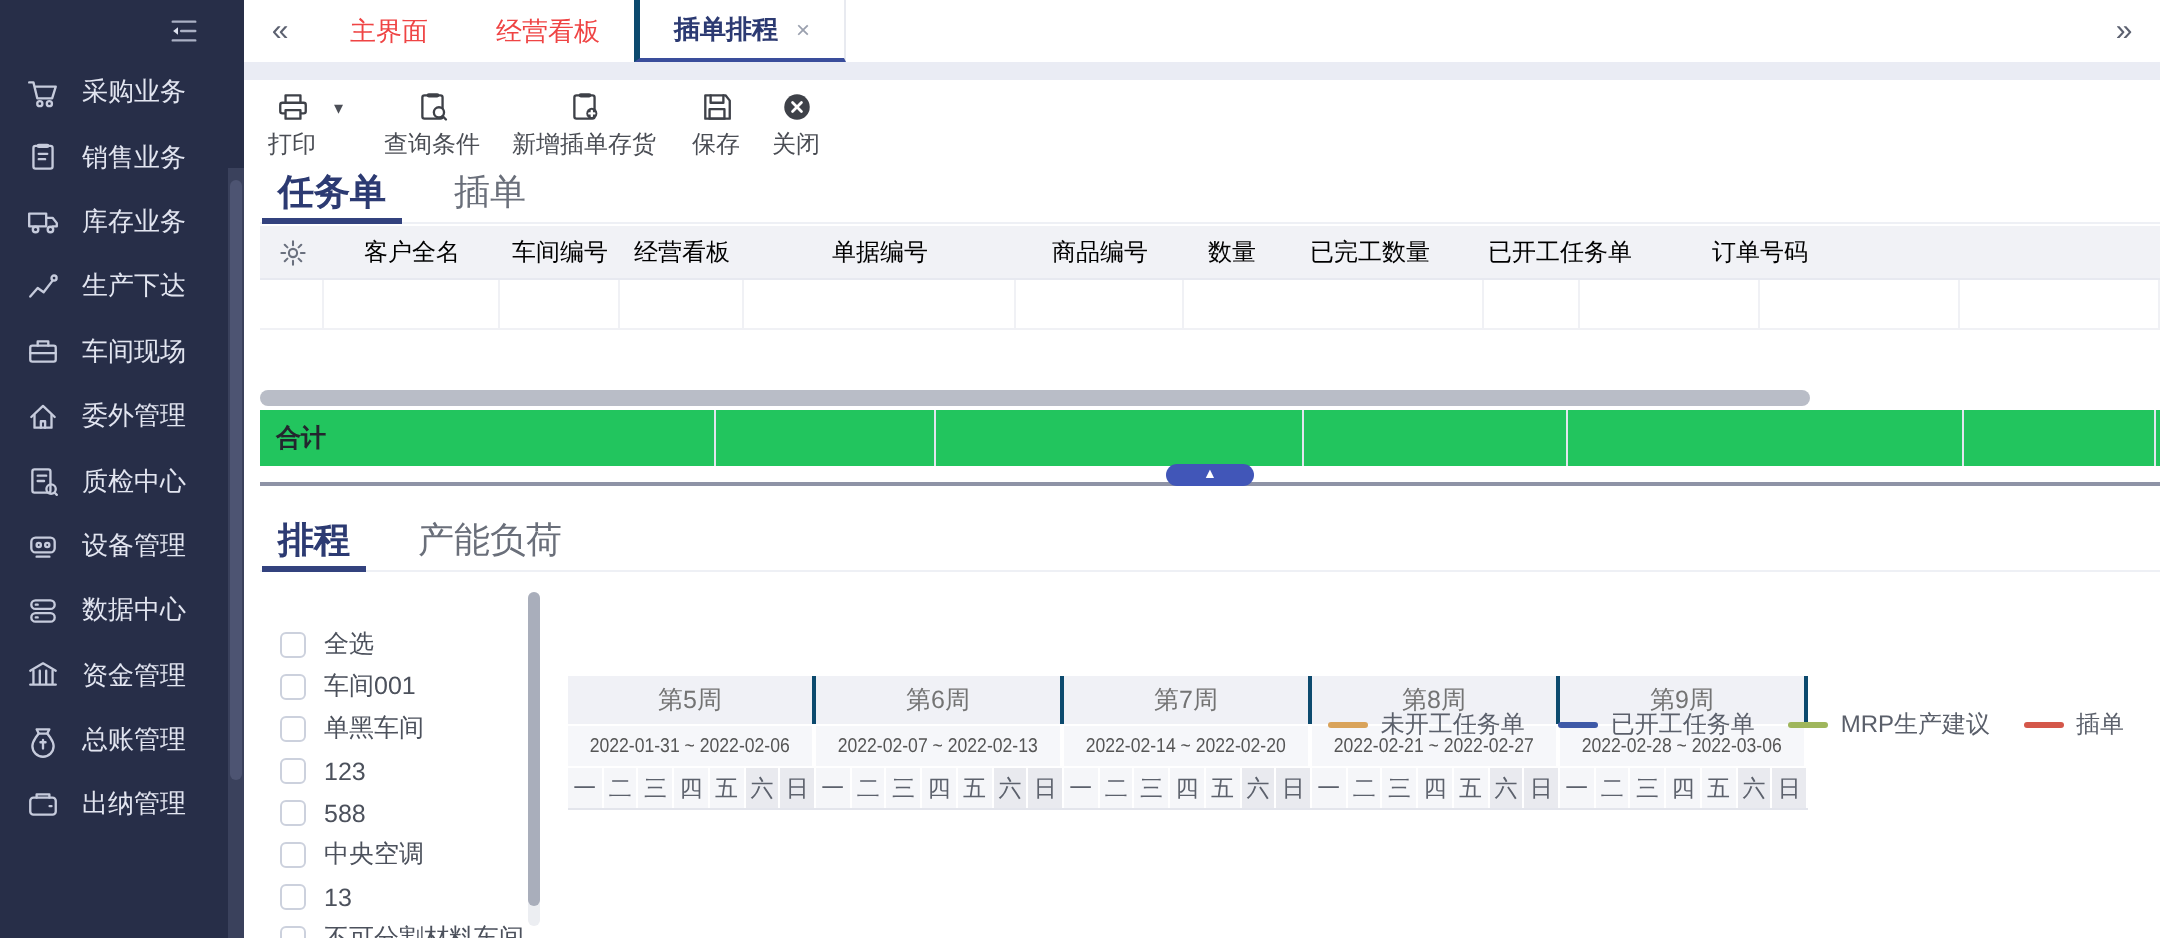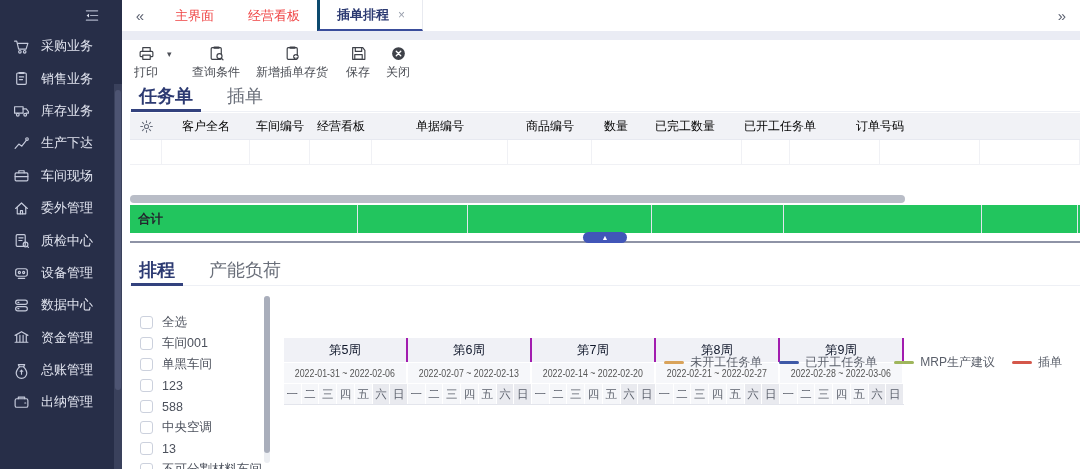--- a/index.html
+++ b/index.html
@@ -94,22 +94,22 @@
 
   
   .sched { flex:1; position:relative; min-width:0; }
   .legend { position:absolute; top:20px; right:18px; display:flex; gap:17px; align-items:center; }
   .lg-item { display:flex; align-items:center; gap:6px;margin-top:48px; }
   .lg-line { width:20px; height:3px; border-radius:2px; }
   .lg-label { font-size:12px; color:#5a5f6a; white-space:nowrap; }
 
   .calendar { margin-top:52px; margin-left:12px; width:620px; }
   .cal-row { display:flex; }
-  .cal-week { width:124px; height:24px; background:#f0f1f6; border-right:2px solid #a21caf;
-              display:flex; align-items:center; justify-content:center; font-size:12.5px; color:#0f172a; }
+  .cal-week { width:124px; height:24px; background:#f0f1f6; border-right:2px solid #0c4a6e;
+              display:flex; align-items:center; justify-content:center; font-size:12.5px; color:#737373; }
   .cal-date { width:124px; height:21px; background:#f6f7fa; border-right:2px solid #fff; border-top:1px solid #fff;
               display:flex; align-items:center; justify-content:center; font-size:10px; color:#555; overflow:hidden; }
   .cal-date span { transform:scaleX(.88); white-space:nowrap; }
   .cal-days { border-bottom:1px solid #e3e5ec; }
   .cal-dayweek { display:flex; width:124px; }
   .cal-day { flex:1; height:21px; background:#f5f6f9; border-right:1px solid #fff; border-top:1px solid #fff;
              display:flex; align-items:center; justify-content:center; font-size:11.5px; color:#5c616c; }
   .cal-day.weekend { background:#e9eaef; }
 </style>
 </head>

